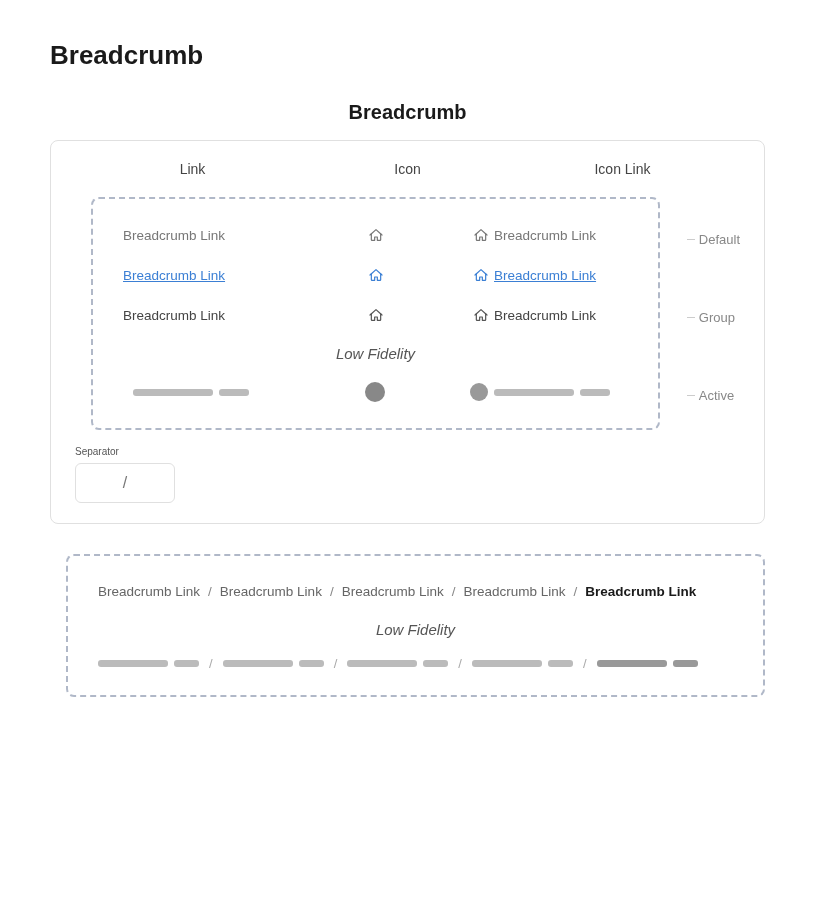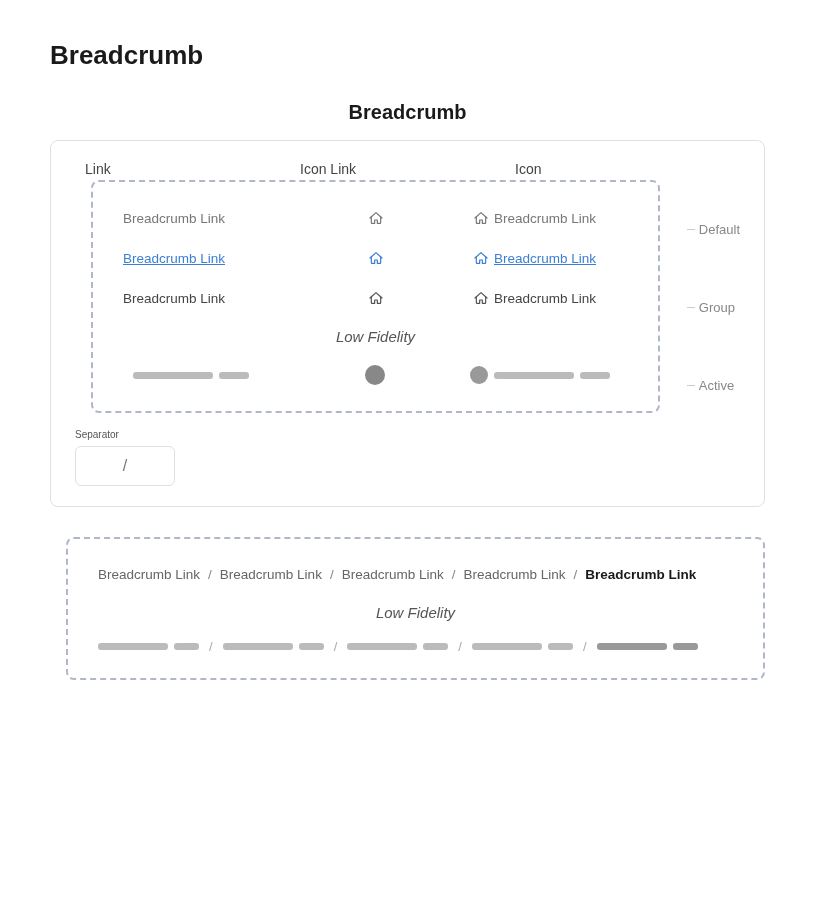--- a/index.html
+++ b/index.html
@@ -35,22 +35,22 @@
       border-radius: 8px;
       padding: 16px 20px;
       margin-bottom: 16px;
       background: #fff;
       margin-left: 16px;
     }
     
     .col-headers {
       display: grid;
       grid-template-columns: 1fr 1fr 1fr;
-      text-align: left;
-      margin-bottom: 3px;
+      text-align: center;
+      margin-bottom: 20px;
       padding: 0 10px;
     }
     .col-header {
       font-size: 14px;
       font-weight: 500;
       color: #444;
     }
     
     .variants-grid {
       display: grid;
@@ -71,21 +71,21 @@
     .variant-cell.active {
       color: #444;
     }
     .variant-cell.center {
       justify-content: center;
     }
     
     .state-labels {
       position: absolute;
       right: -80px;
-      top: 11px;
+      top: 4px;
       height: 100%;
       display: flex;
       flex-direction: column;
       justify-content: space-around;
     }
     .state-label {
       font-size: 13px;
       color: #888;
       display: flex;
       align-items: center;
@@ -230,22 +230,22 @@
 
 <h1 class="page-title">Breadcrumb</h1>
 
 <div class="outer-section">
   <div class="section-title">Breadcrumb</div>
 
   <div class="outer-box">
 
     <div class="col-headers">
       <div class="col-header">Link</div>
+      <div class="col-header">Icon</div>
       <div class="col-header">Icon Link</div>
-      <div class="col-header">Icon</div>
     </div>
 
     <div class="variants-wrapper">
       <div class="dashed-box">
         <div class="variants-grid">
 
           <div class="variant-cell">
             <span>Breadcrumb Link</span>
           </div>
           <div class="variant-cell center">

